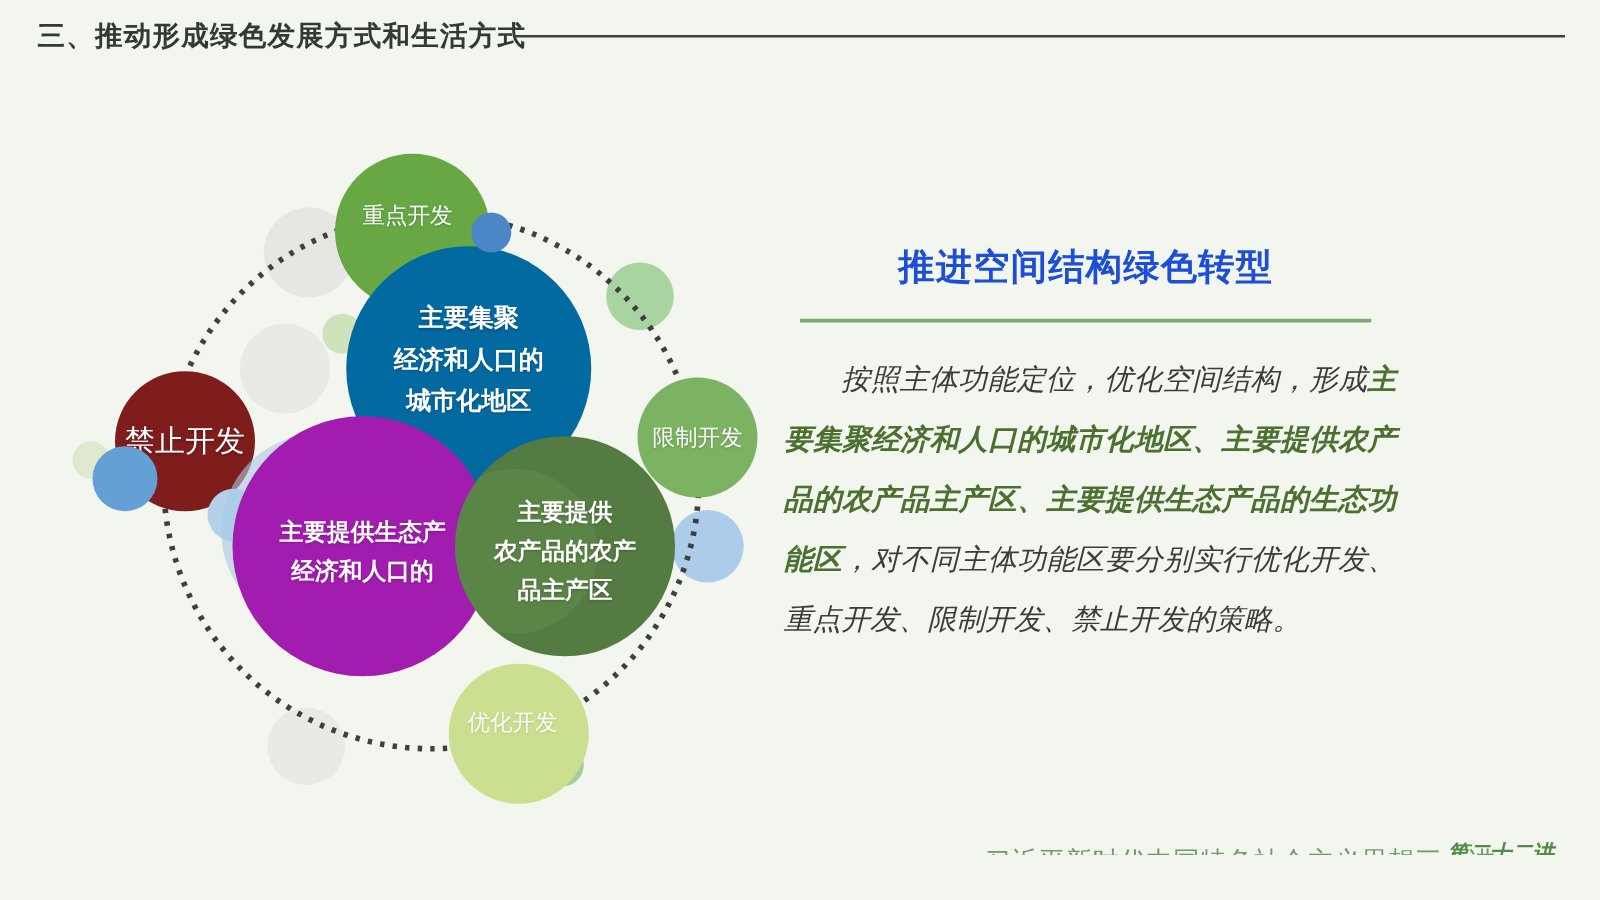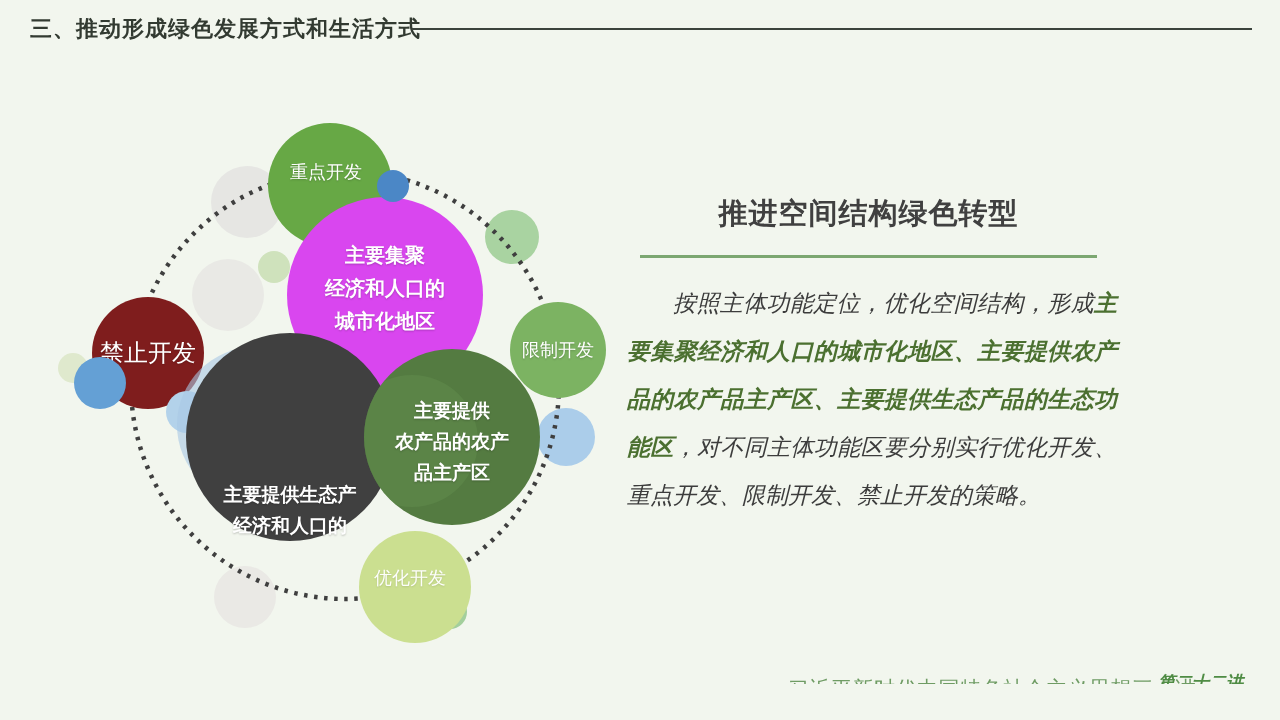--- a/index.html
+++ b/index.html
@@ -32,34 +32,34 @@
 
   .ring { position:absolute; left:125px; top:165px; }
 
   .bubble {
     position:absolute; border-radius:50%; box-sizing:border-box;
     display:flex; flex-direction:column; align-items:center; justify-content:center;
     color:#fff; text-align:center; text-shadow:0 1px 2px rgba(0,0,0,0.22);
   }
   .bubble span { display:block; }
   .b-keydev   { left:268px; top:123px; width:124px; height:124px; background:#67a845; font-size:18px; padding:0 8px 26px 0; }
-  .b-urban    { left:287px; top:197px; width:196px; height:196px; background:#d946ef; font-size:20px; font-weight:bold; line-height:33px; padding-bottom:14px; }
+  .b-urban    { left:277px; top:197px; width:196px; height:196px; background:#0369a1; font-size:20px; font-weight:bold; line-height:33px; padding-bottom:14px; }
   .b-forbid   { left:92px;  top:297px; width:112px; height:112px; background:#7f1d1d; font-size:24px; }
   .b-restrict { left:510px; top:302px; width:96px;  height:96px;  background:#7cb362; font-size:18px; }
-  .b-eco      { left:186px; top:333px; width:208px; height:208px; background:#404040; font-size:19px; font-weight:bold; line-height:31px; padding-top:10px;justify-content:flex-end; }
+  .b-eco      { left:186px; top:333px; width:208px; height:208px; background:#a21caf; font-size:19px; font-weight:bold; line-height:31px; padding-top:10px; }
   .b-agri     { left:364px; top:349px; width:176px; height:176px; background:#547b41; font-size:19px; font-weight:bold; line-height:31px; padding-top:8px; overflow:hidden; }
   .b-agri .hl { position:absolute; left:-18px; top:26px; width:132px; height:132px; border-radius:50%; background:#618d4e; opacity:0.5; }
   .b-agri span{ position:relative; }
   .b-optimize { left:359px; top:531px; width:112px; height:112px; background:#cbdf90; font-size:18px; padding:0 10px 18px 0;
                 color:rgba(255,255,255,0.97); text-shadow:0 1px 2px rgba(0,0,0,0.12); }
 
   
   .panel-title {
     position:absolute; left:640px; top:194px; width:457px; margin:0; text-align:center;
-    font-size:29px; font-weight:bold; color:#404040; letter-spacing:1px;
+    font-size:29px; font-weight:bold; color:#1d4ed8; letter-spacing:1px;
   }
   .panel-underline { position:absolute; left:640px; top:255px; width:457px; height:3px; background:#7ca771; }
   .body-text {
     position:absolute; left:627px; top:279px; width:490px; margin:0;
     font-size:23px; line-height:48px; color:#3c3c3c; text-align:justify; text-indent:2em;font-style:italic;
   }
   .body-text .em { color:#4b7030; font-weight:bold; }
 
   
   .footer-rule { position:absolute; left:25px; top:687px; width:725px; height:2px;

